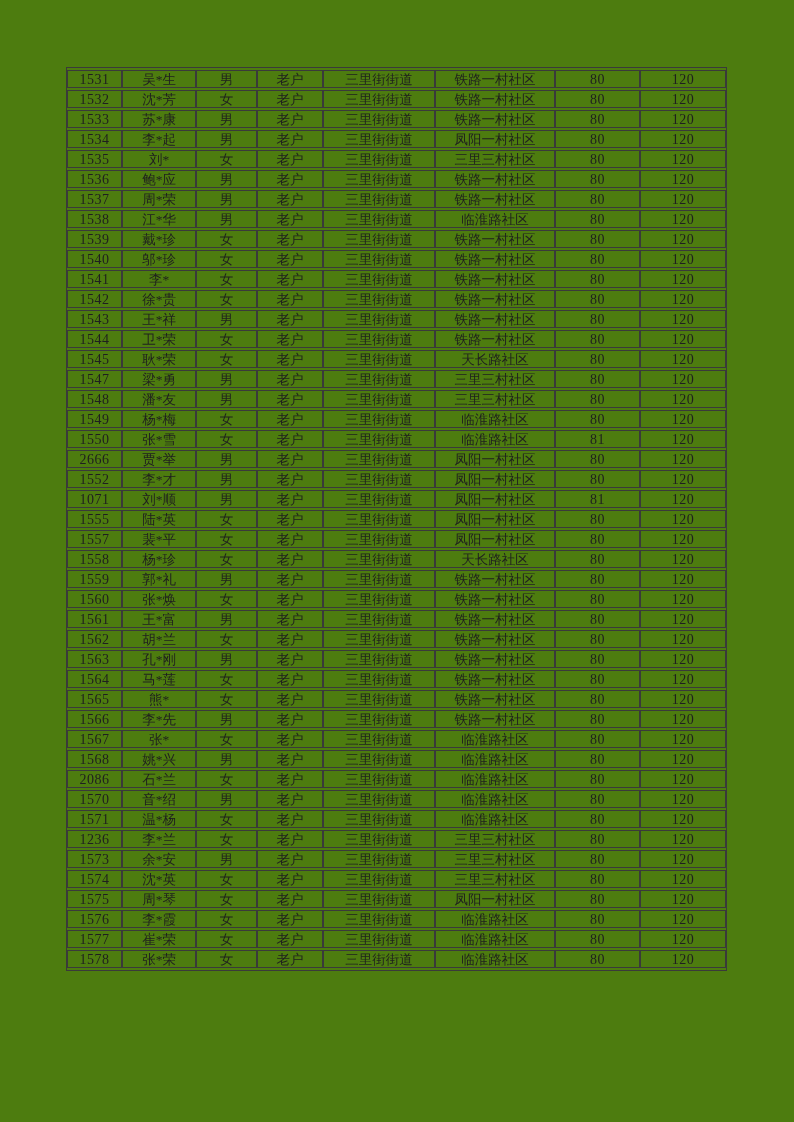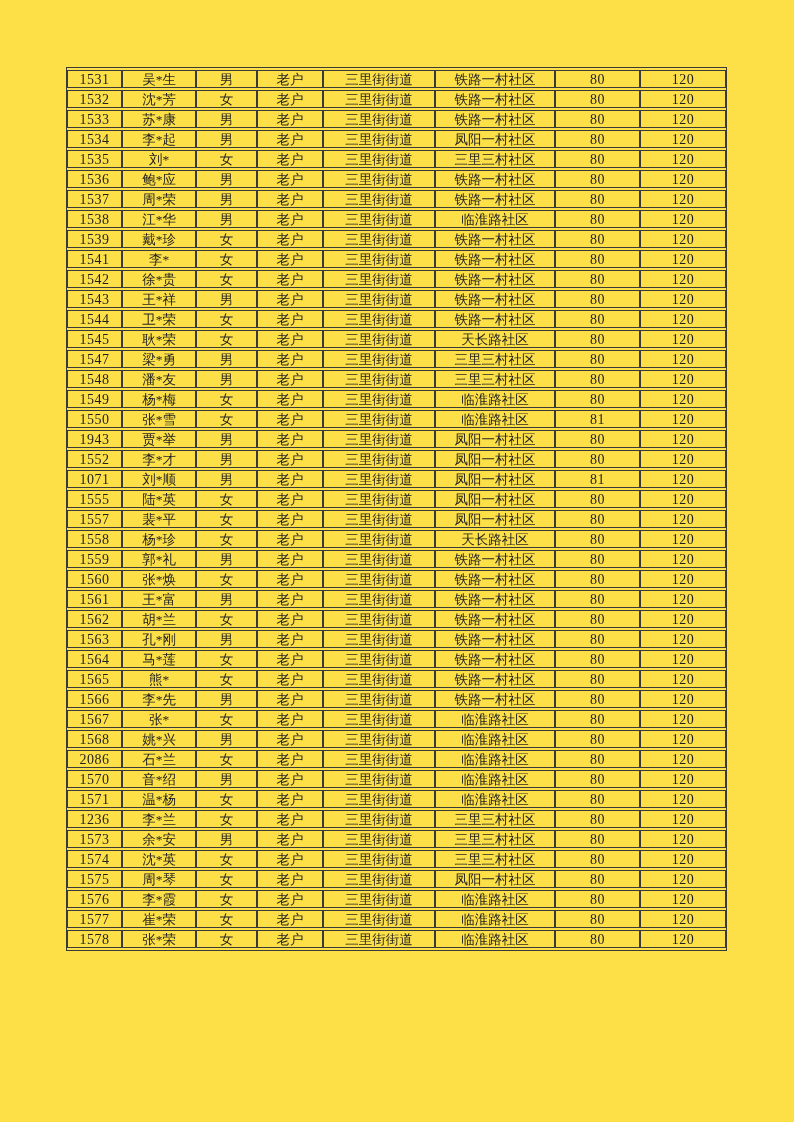--- a/index.html
+++ b/index.html
@@ -1,21 +1,21 @@
 <!DOCTYPE html>
 <html><head>
 <meta charset="utf-8">
 <style>
   * { margin: 0; padding: 0; }
   html, body { background: #e8e8e8; }
   .page {
     position: relative;
     width: 794px;
     height: 1122px;
-    background: #fde047;
+    background: #4d7c0f;
     margin: 0 auto;
     overflow: hidden;
     font-family: "Liberation Serif", "DejaVu Serif", serif;
     color: #1f1f1f;
   }
   table.roster {
     position: absolute;
     left: 66px;
     top: 67px;
     width: 661px;
@@ -146,20 +146,30 @@
           <td class="num">1539</td>
           <td>戴*珍</td>
           <td>女</td>
           <td>老户</td>
           <td>三里街街道</td>
           <td>铁路一村社区</td>
           <td class="num">80</td>
           <td class="num">120</td>
         </tr>
         <tr>
+          <td class="num">1540</td>
+          <td>邬*珍</td>
+          <td>女</td>
+          <td>老户</td>
+          <td>三里街街道</td>
+          <td>铁路一村社区</td>
+          <td class="num">80</td>
+          <td class="num">120</td>
+        </tr>
+        <tr>
           <td class="num">1541</td>
           <td>李*</td>
           <td>女</td>
           <td>老户</td>
           <td>三里街街道</td>
           <td>铁路一村社区</td>
           <td class="num">80</td>
           <td class="num">120</td>
         </tr>
         <tr>
@@ -236,21 +246,21 @@
           <td class="num">1550</td>
           <td>张*雪</td>
           <td>女</td>
           <td>老户</td>
           <td>三里街街道</td>
           <td>临淮路社区</td>
           <td class="num">81</td>
           <td class="num">120</td>
         </tr>
         <tr>
-          <td class="num">1943</td>
+          <td class="num">2666</td>
           <td>贾*举</td>
           <td>男</td>
           <td>老户</td>
           <td>三里街街道</td>
           <td>凤阳一村社区</td>
           <td class="num">80</td>
           <td class="num">120</td>
         </tr>
         <tr>
           <td class="num">1552</td>

